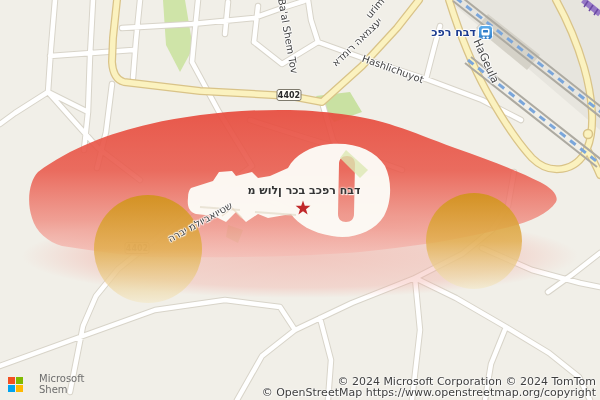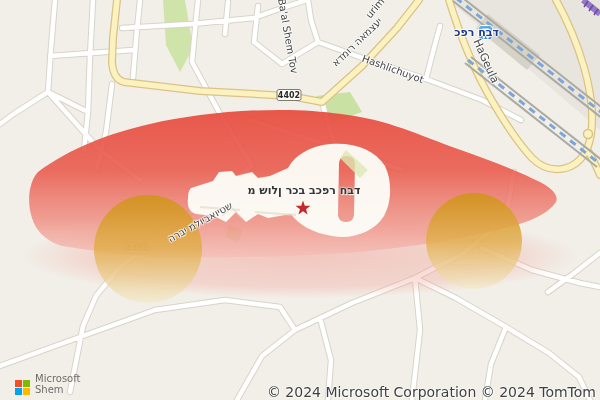--- a/index.html
+++ b/index.html
@@ -4,29 +4,29 @@
 <style>
   html,body{margin:0;padding:0;background:#ddd;}
   #screen{position:relative;width:600px;height:400px;overflow:hidden;
           background:#F1EFE8;font-family:"DejaVu Sans",sans-serif;}
   svg{position:absolute;left:0;top:0;}
   .maplabel{position:absolute;white-space:nowrap;color:#454545;font-size:10px;
             text-shadow:0 0 2px #fff,0 0 2px #fff,1px 0 1px #fff,-1px 0 1px #fff,0 1px 1px #fff,0 -1px 1px #fff;
             pointer-events:none;}
   .heb{unicode-bidi:bidi-override;direction:ltr;}
   .shieldtxt{font:bold 8px "DejaVu Sans",sans-serif;fill:#2b2b2b;}
-  #station-label{font-weight:bold;font-size:11px;color:#1B3B8F;margin-left:23px;}
+  #station-label{font-weight:bold;font-size:11px;color:#1B3B8F;}
   #poi-label{font-weight:bold;font-size:11px;color:#353535;
              text-shadow:0 0 2px #fdfcf8,0 0 2px #fdfcf8,1px 1px 1px #fdfcf8;text-align:center;}
-  #branding{position:absolute;left:8px;bottom:5px;display:flex;align-items:flex-end;gap:5px;margin-left:7px;}
+  #branding{position:absolute;left:8px;bottom:5px;display:flex;align-items:center;gap:16px;}
   #ms-squares{display:grid;grid-template-columns:7px 7px;grid-template-rows:7px 7px;gap:1px;}
   #ms-squares i{display:block;}
   #branding .btxt{font-size:10px;line-height:11px;color:#6E6E6E;
                   text-shadow:0 0 2px #f1efe8,0 0 2px #f1efe8;}
-  #attribution{position:absolute;right:4px;bottom:2px;text-align:right;font-size:14px;
+  #attribution{position:absolute;right:4px;bottom:2px;text-align:right;font-size:11px;
                line-height:11px;color:#3f3f3f;
                text-shadow:0 0 2px #fff,0 0 2px #fff,1px 1px 1px #fff;}
 </style>
 </head>
 <body>
 
 <div id="screen">
 
   <svg width="600" height="400" viewBox="0 0 600 400">
     <defs>
@@ -150,15 +150,16 @@
         <i style="background:#FFB900"></i>
     </div>
     <div>
       <div class="btxt">Microsoft</div>
       <div class="btxt">Shem</div>
     </div>
   </div>
 
   <div id="attribution">
     <div>© 2024 Microsoft Corporation © 2024 TomTom</div>
+    <div>© OpenStreetMap https://www.openstreetmap.org/copyright</div>
   </div>
 
 </div>
 
 </body></html>

